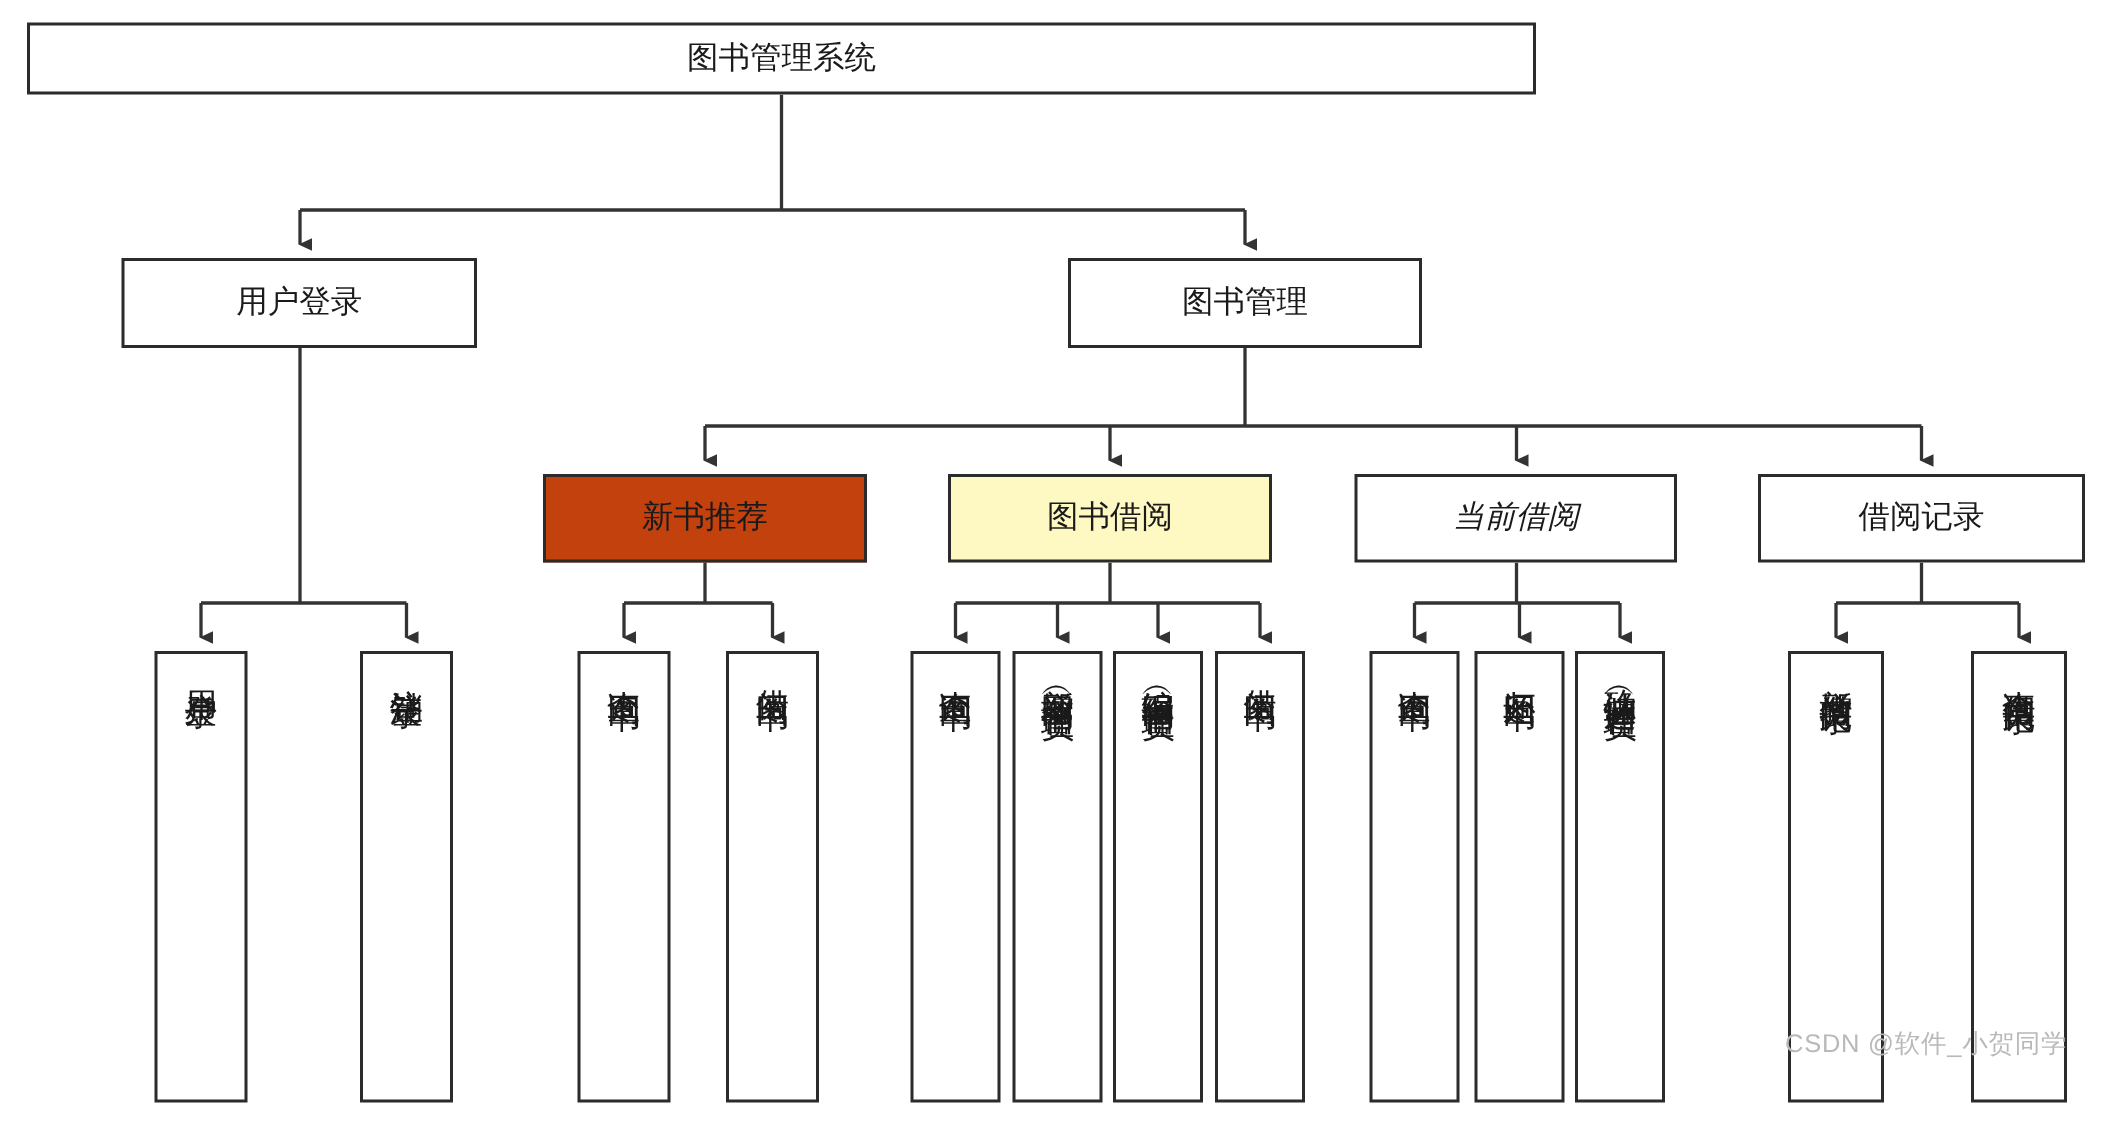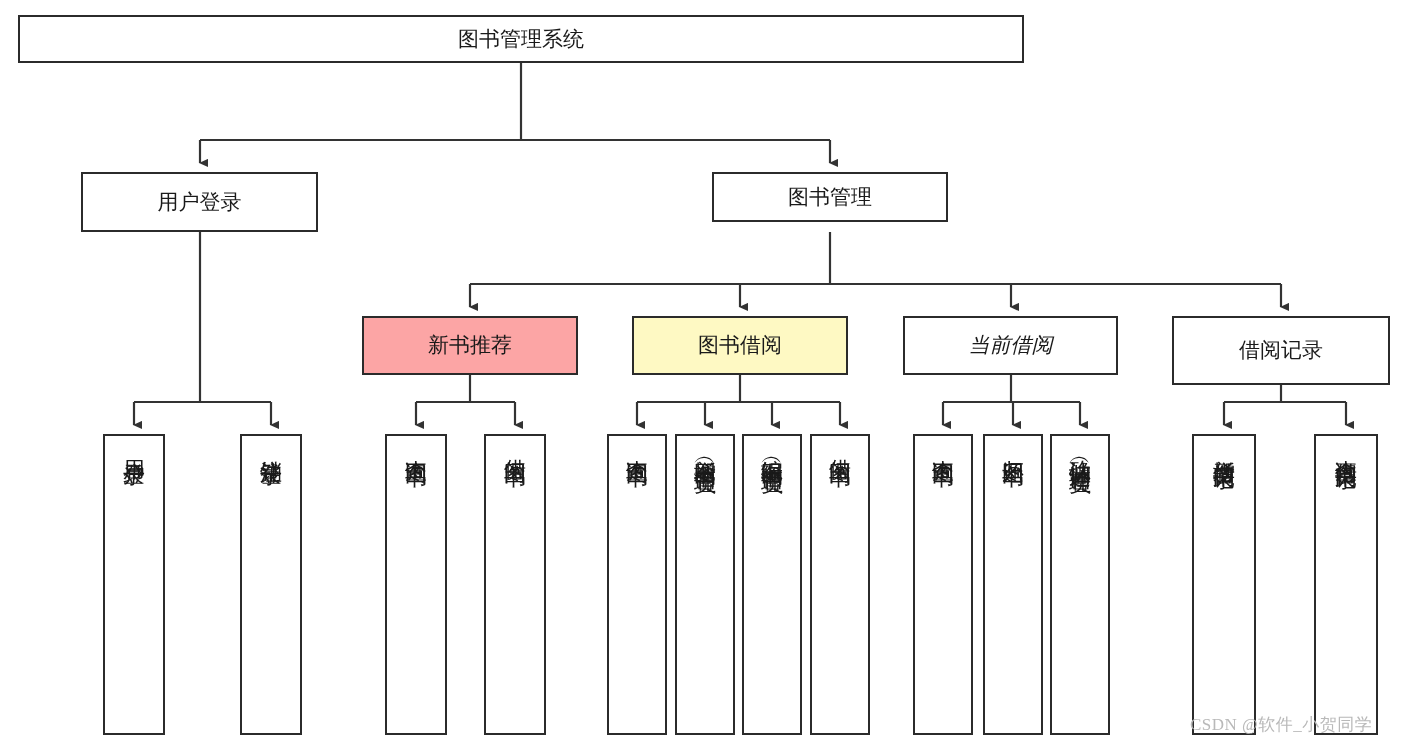--- a/index.html
+++ b/index.html
@@ -113,33 +113,33 @@
         <path d="M1346,402 L1346,425" stroke="#333333" stroke-width="2.2" fill="none" marker-end="url(#arrowhead)"></path>
       </g>
   </svg>
   <div id="node-layer">
       <div class="node horizontal root" style="left: 18px; top: 15px; width: 1006px; height: 48px; border-color: rgb(43, 43, 43); background: rgb(255, 255, 255);">
         <span class="node-label" style="color: rgb(26, 26, 26);">图书管理系统</span>
       </div>
       <div class="node horizontal" style="left: 81px; top: 172px; width: 237px; height: 60px; border-color: rgb(43, 43, 43); background: rgb(255, 255, 255);">
         <span class="node-label" style="color: rgb(26, 26, 26);">用户登录</span>
       </div>
-      <div class="node horizontal" style="left: 712px; top: 172px; width: 236px; height: 50px; border-color: rgb(43, 43, 43); background: rgb(255, 255, 255);">
+      <div class="node horizontal" style="left: 712px; top: 172px; width: 236px; height: 60px; border-color: rgb(43, 43, 43); background: rgb(255, 255, 255);">
         <span class="node-label" style="color: rgb(26, 26, 26);">图书管理</span>
       </div>
-      <div class="node horizontal" style="left: 362px; top: 316px; width: 216px; height: 59px; border-color: rgb(43, 43, 43); background: #fca5a5;">
+      <div class="node horizontal" style="left: 362px; top: 316px; width: 216px; height: 59px; border-color: rgb(43, 43, 43); background: #c2410c;">
         <span class="node-label" style="color: rgb(26, 26, 26);">新书推荐</span>
       </div>
       <div class="node horizontal" style="left: 632px; top: 316px; width: 216px; height: 59px; border-color: rgb(43, 43, 43); background: #fef9c3;">
         <span class="node-label" style="color: rgb(26, 26, 26);">图书借阅</span>
       </div>
       <div class="node horizontal" style="left: 903px; top: 316px; width: 215px; height: 59px; border-color: rgb(43, 43, 43); background: rgb(255, 255, 255);">
         <span class="node-label" style="color: rgb(26, 26, 26); font-style: italic;">当前借阅</span>
       </div>
-      <div class="node horizontal" style="left: 1172px; top: 316px; width: 218px; height: 69px; border-color: rgb(43, 43, 43); background: rgb(255, 255, 255); justify-content: center;">
+      <div class="node horizontal" style="left: 1172px; top: 316px; width: 218px; height: 59px; border-color: rgb(43, 43, 43); background: rgb(255, 255, 255); justify-content: center;">
         <span class="node-label" style="color: rgb(26, 26, 26);">借阅记录</span>
       </div>
       <div class="node vertical" style="left: 103px; top: 434px; width: 62px; height: 301px; border-color: rgb(43, 43, 43); background: rgb(255, 255, 255);">
         <span class="node-label" style="color: rgb(26, 26, 26);">用户登录</span>
       </div>
       <div class="node vertical" style="left: 240px; top: 434px; width: 62px; height: 301px; border-color: rgb(43, 43, 43); background: rgb(255, 255, 255);">
         <span class="node-label" style="color: rgb(26, 26, 26);">注销登录</span>
       </div>
       <div class="node vertical" style="left: 385px; top: 434px; width: 62px; height: 301px; border-color: rgb(43, 43, 43); background: rgb(255, 255, 255);">
         <span class="node-label" style="color: rgb(26, 26, 26);">查询图书</span>
@@ -168,14 +168,14 @@
       <div class="node vertical" style="left: 1050px; top: 434px; width: 60px; height: 301px; border-color: rgb(43, 43, 43); background: rgb(255, 255, 255);">
         <span class="node-label" style="color: rgb(26, 26, 26);">确认归还（管理员）</span>
       </div>
       <div class="node vertical" style="left: 1192px; top: 434px; width: 64px; height: 301px; border-color: rgb(43, 43, 43); background: rgb(255, 255, 255);">
         <span class="node-label" style="color: rgb(26, 26, 26);">新增借阅记录</span>
       </div>
       <div class="node vertical" style="left: 1314px; top: 434px; width: 64px; height: 301px; border-color: rgb(43, 43, 43); background: rgb(255, 255, 255);">
         <span class="node-label" style="color: rgb(26, 26, 26);">查询借阅记录</span>
       </div>
     </div>
-  <div class="watermark" style="left:1190px; top:713px;font-family:Liberation Serif, serif;">CSDN @软件_小贺同学</div>
+  <div class="watermark" style="left:1190px; top:684px;">CSDN @软件_小贺同学</div>
 </div>
 
 </body></html>

